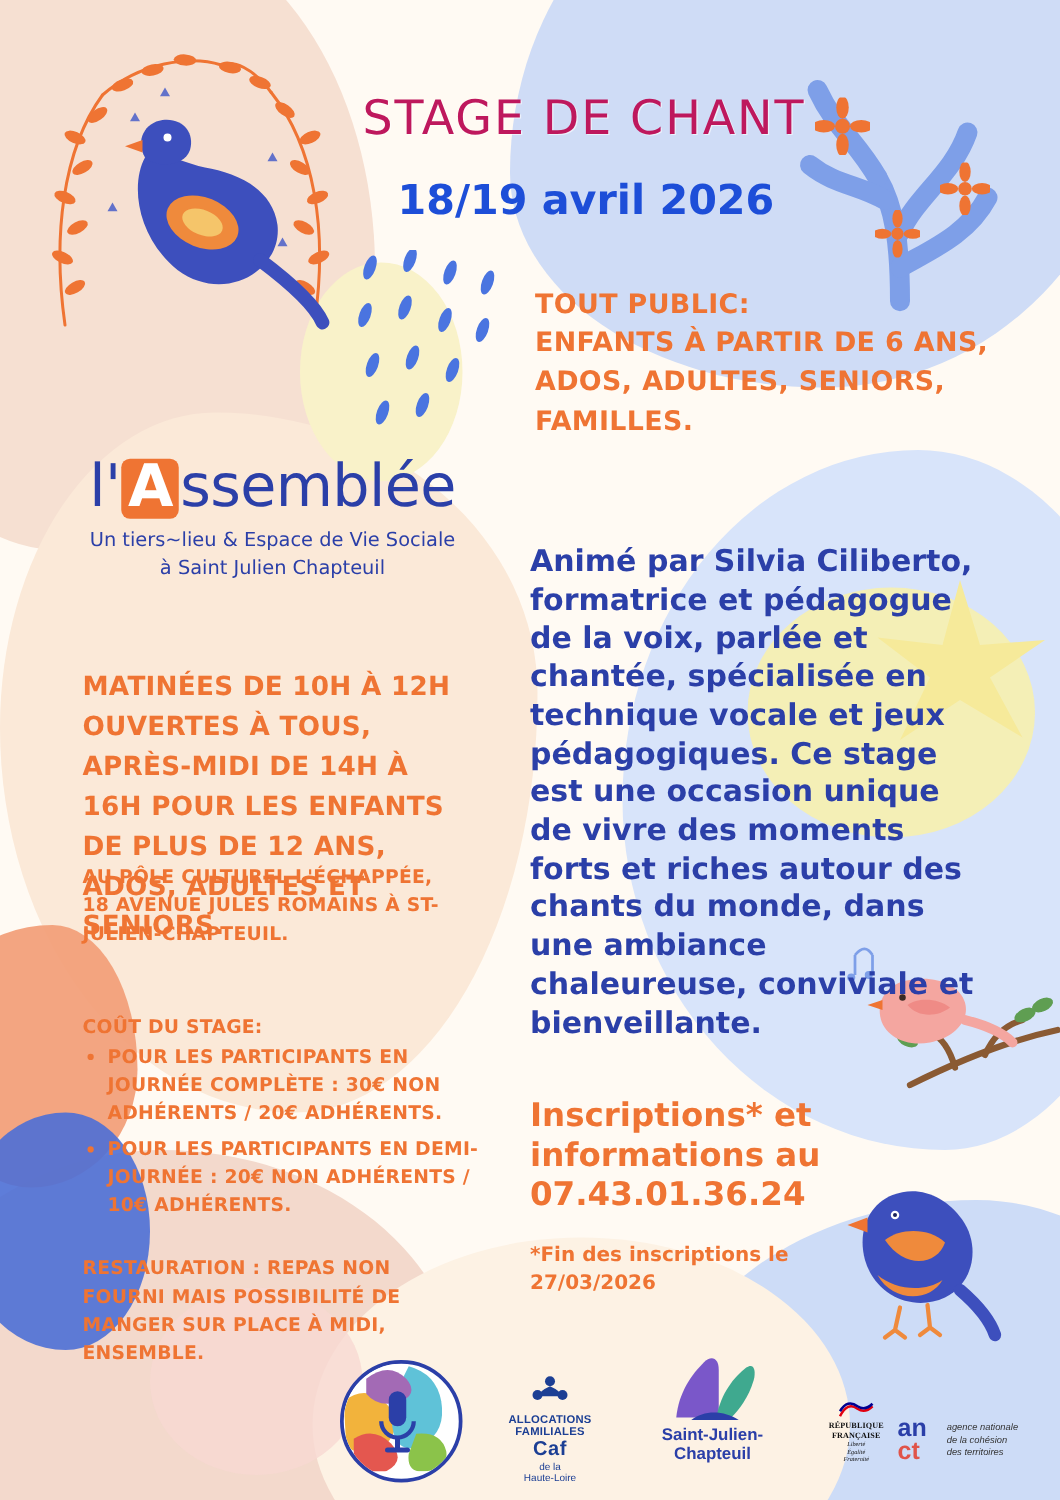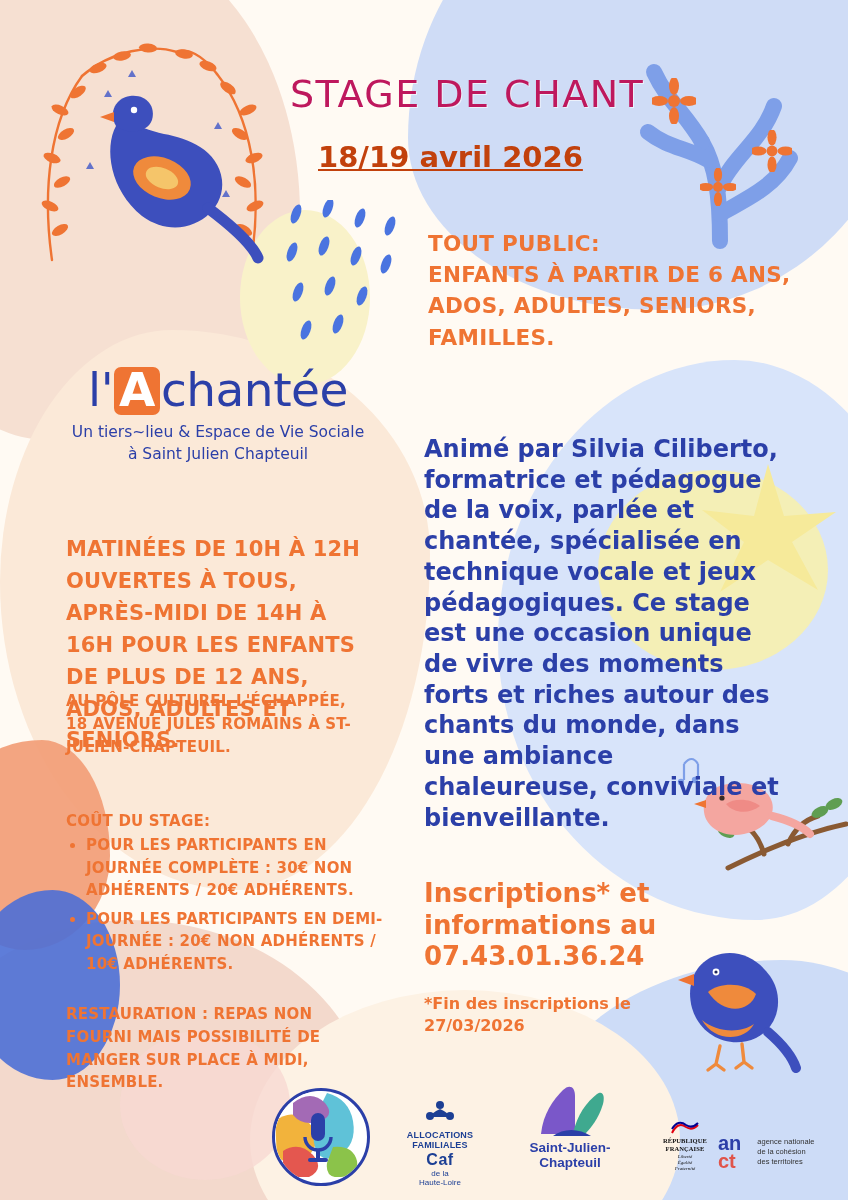--- a/index.html
+++ b/index.html
@@ -116,23 +116,22 @@
     font-size: 38px;
     letter-spacing: 1.5px;
     color: #be185d;
     text-shadow: 1px 1px 0 rgba(255,255,255,.6);
   }
   .subtitle {
     position: absolute;
     left: 318px; top: 140px;
     font-family: "DejaVu Sans", sans-serif;
     font-weight: bold;
-    font-size: 29px;
-    color: #c2410c;
-    text-decoration: underline;
+    font-size: 33px;
+    color: #1d4ed8;
   }
 
   .public-block {
     position: absolute;
     left: 428px; top: 228px;
     width: 400px;
     color: #ef7433;
     font-family: "DejaVu Sans", sans-serif;
     font-weight: bold;
     font-size: 21.5px;
@@ -282,20 +281,21 @@
     color: #2b3fa8;
     line-height: .9;
   }
   .anct-mark .ct { color: #e0544a; }
   .anct-text {
     font-family: "Liberation Sans", sans-serif;
     font-size: 7.5px;
     color: #333;
     line-height: 1.35;
     max-width: 92px;
+    font-style: italic;
   }
 </style>
 </head>
 <body>
 
 <div class="poster">
 
   <div class="blob b-peach-left"></div>
   <div class="blob b-blue-top"></div>
   <div class="blob b-cream-mid"></div>
@@ -463,21 +463,21 @@
   <div class="public-block" style="white-space: pre-line;">TOUT PUBLIC:
 ENFANTS À PARTIR DE 6 ANS, ADOS, ADULTES, SENIORS, FAMILLES.</div>
 
   <div class="animated-block">Animé par Silvia Ciliberto, formatrice et pédagogue de la voix, parlée et chantée, spécialisée en technique vocale et jeux pédagogiques. Ce stage est une occasion unique de vivre des moments forts et riches autour des chants du monde, dans une ambiance chaleureuse, conviviale et bienveillante.</div>
 
   <div class="inscriptions">Inscriptions* et informations au 07.43.01.36.24</div>
   <div class="inscriptions-note">*Fin des inscriptions le 27/03/2026</div>
 
   <div class="logo-wrap">
     <div class="logo-main">
-      <span>l'</span><span class="logo-a">A</span><span>chantée</span>
+      <span>l'</span><span class="logo-a">A</span><span>ssemblée</span>
     </div>
     <div class="logo-sub">
       <div>Un tiers~lieu &amp; Espace de Vie Sociale</div>
       <div>à Saint Julien Chapteuil</div>
     </div>
   </div>
 
   <div class="left-text horaires" style="white-space: pre-line;">MATINÉES DE 10H À 12H OUVERTES À TOUS,
 APRÈS-MIDI DE 14H À 16H POUR LES ENFANTS DE PLUS DE 12 ANS, ADOS, ADULTES ET SENIORS.</div>
   <div class="left-text lieu">AU PÔLE CULTUREL L'ÉCHAPPÉE, 18 AVENUE JULES ROMAINS À ST-JULIEN-CHAPTEUIL.</div>

